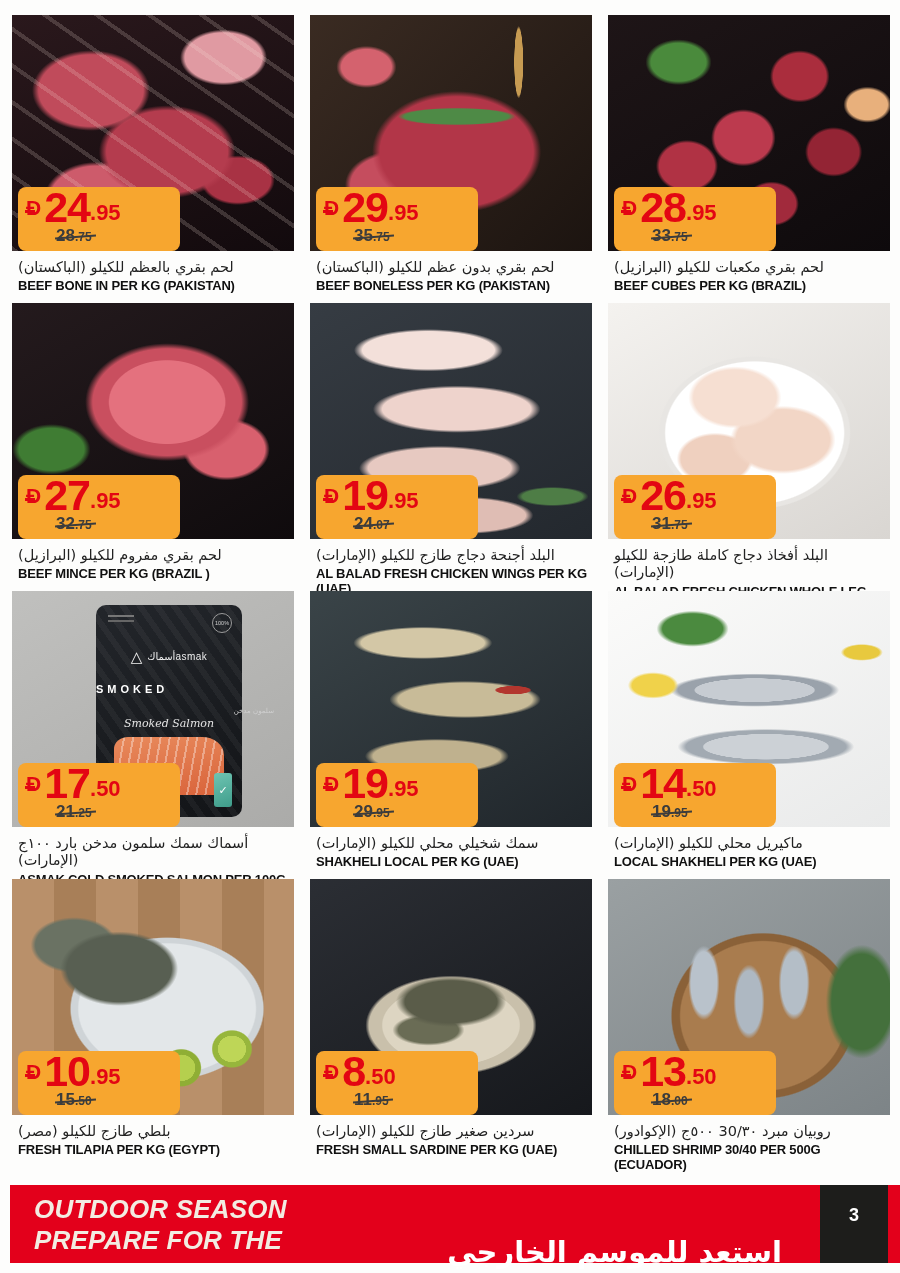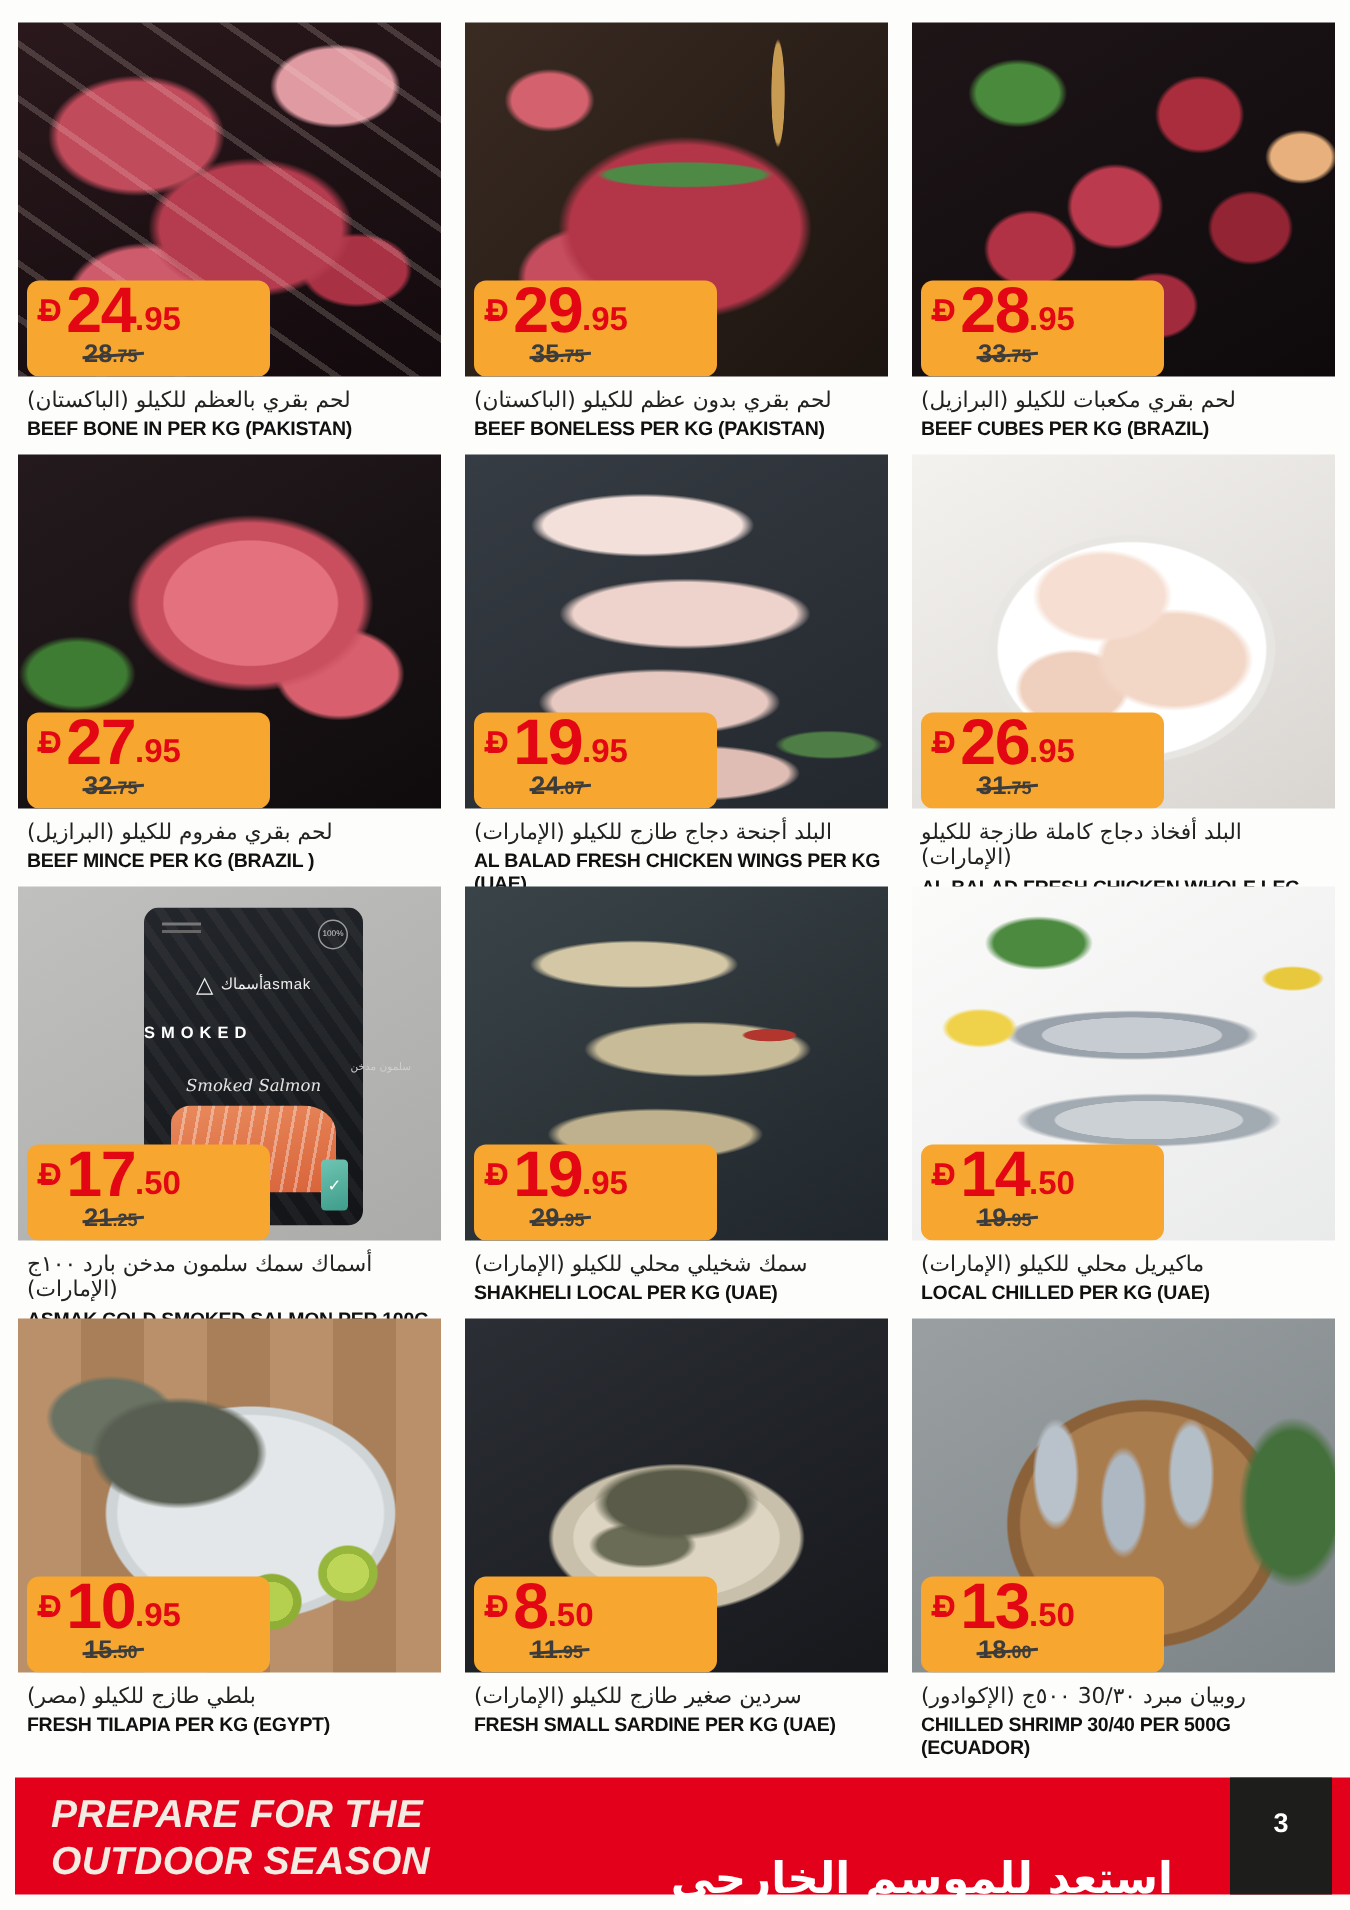--- a/index.html
+++ b/index.html
@@ -312,21 +312,21 @@
             <span class="dh">Ð</span>
             <span class="p-int">14</span>
             <span class="p-dec">.50</span>
           </div>
           <div class="old-row">
             <span class="old-strike"><span class="o-int">19</span><span class="o-dec">.95</span></span>
           </div>
         </div>
       </div>
       <div class="name-ar">ماكيريل محلي للكيلو (الإمارات)</div>
-      <div class="name-en">LOCAL CHILLED PER KG (UAE)</div>
+      <div class="name-en">LOCAL SHAKHELI PER KG (UAE)</div>
     </div>
 
     <div class="card">
       <div class="photo ph-tilapia">
         <div class="badge">
           <div class="price-row">
             <span class="dh">Ð</span>
             <span class="p-int">10</span>
             <span class="p-dec">.95</span>
           </div>
@@ -370,21 +370,21 @@
         </div>
       </div>
       <div class="name-ar">روبيان مبرد 30/٣٠ ٥٠٠ج (الإكوادور)</div>
       <div class="name-en">CHILLED SHRIMP 30/40 PER 500G (ECUADOR)</div>
     </div>
 
   </div>
 
   <div class="banner">
     <div class="banner-title">
+      <div>OUTDOOR SEASON</div>
       <div>PREPARE FOR THE</div>
-      <div>OUTDOOR SEASON</div>
     </div>
     <div class="banner-ar">استعد للموسم الخارجي</div>
     <div class="page-num-box">
       <span class="page-num">3</span>
     </div>
   </div>
 </div>
 
 </body></html>

